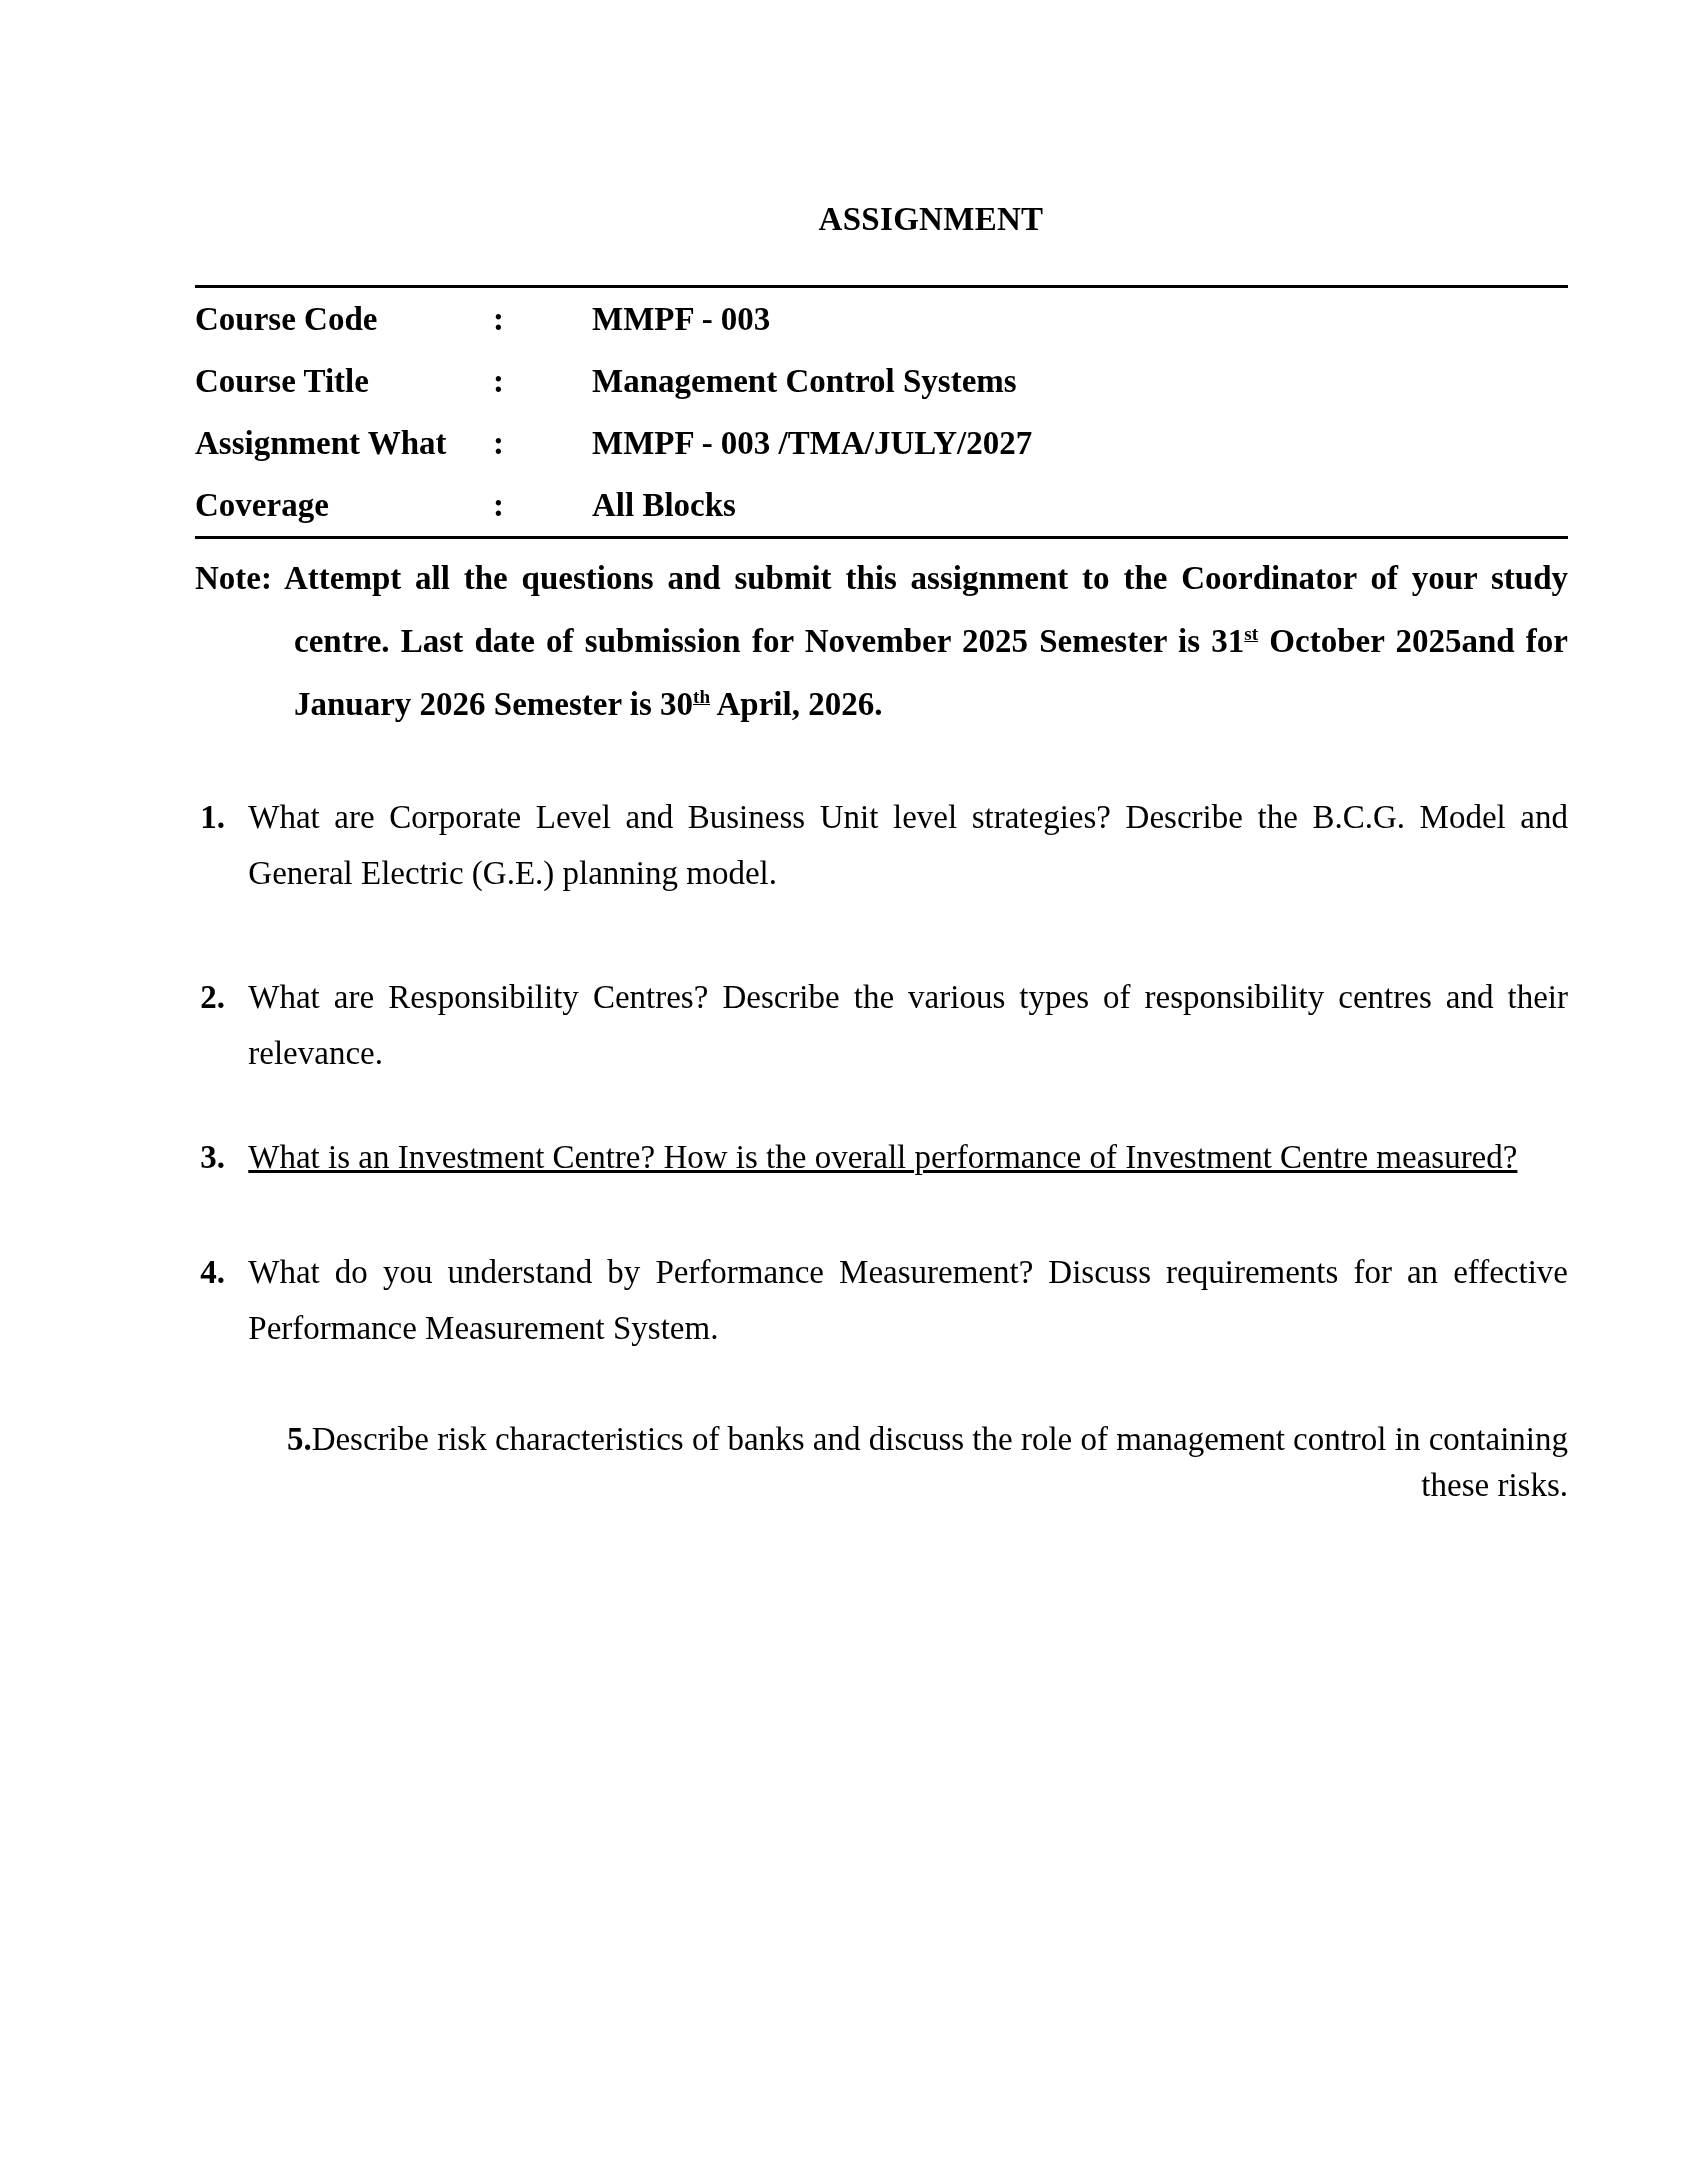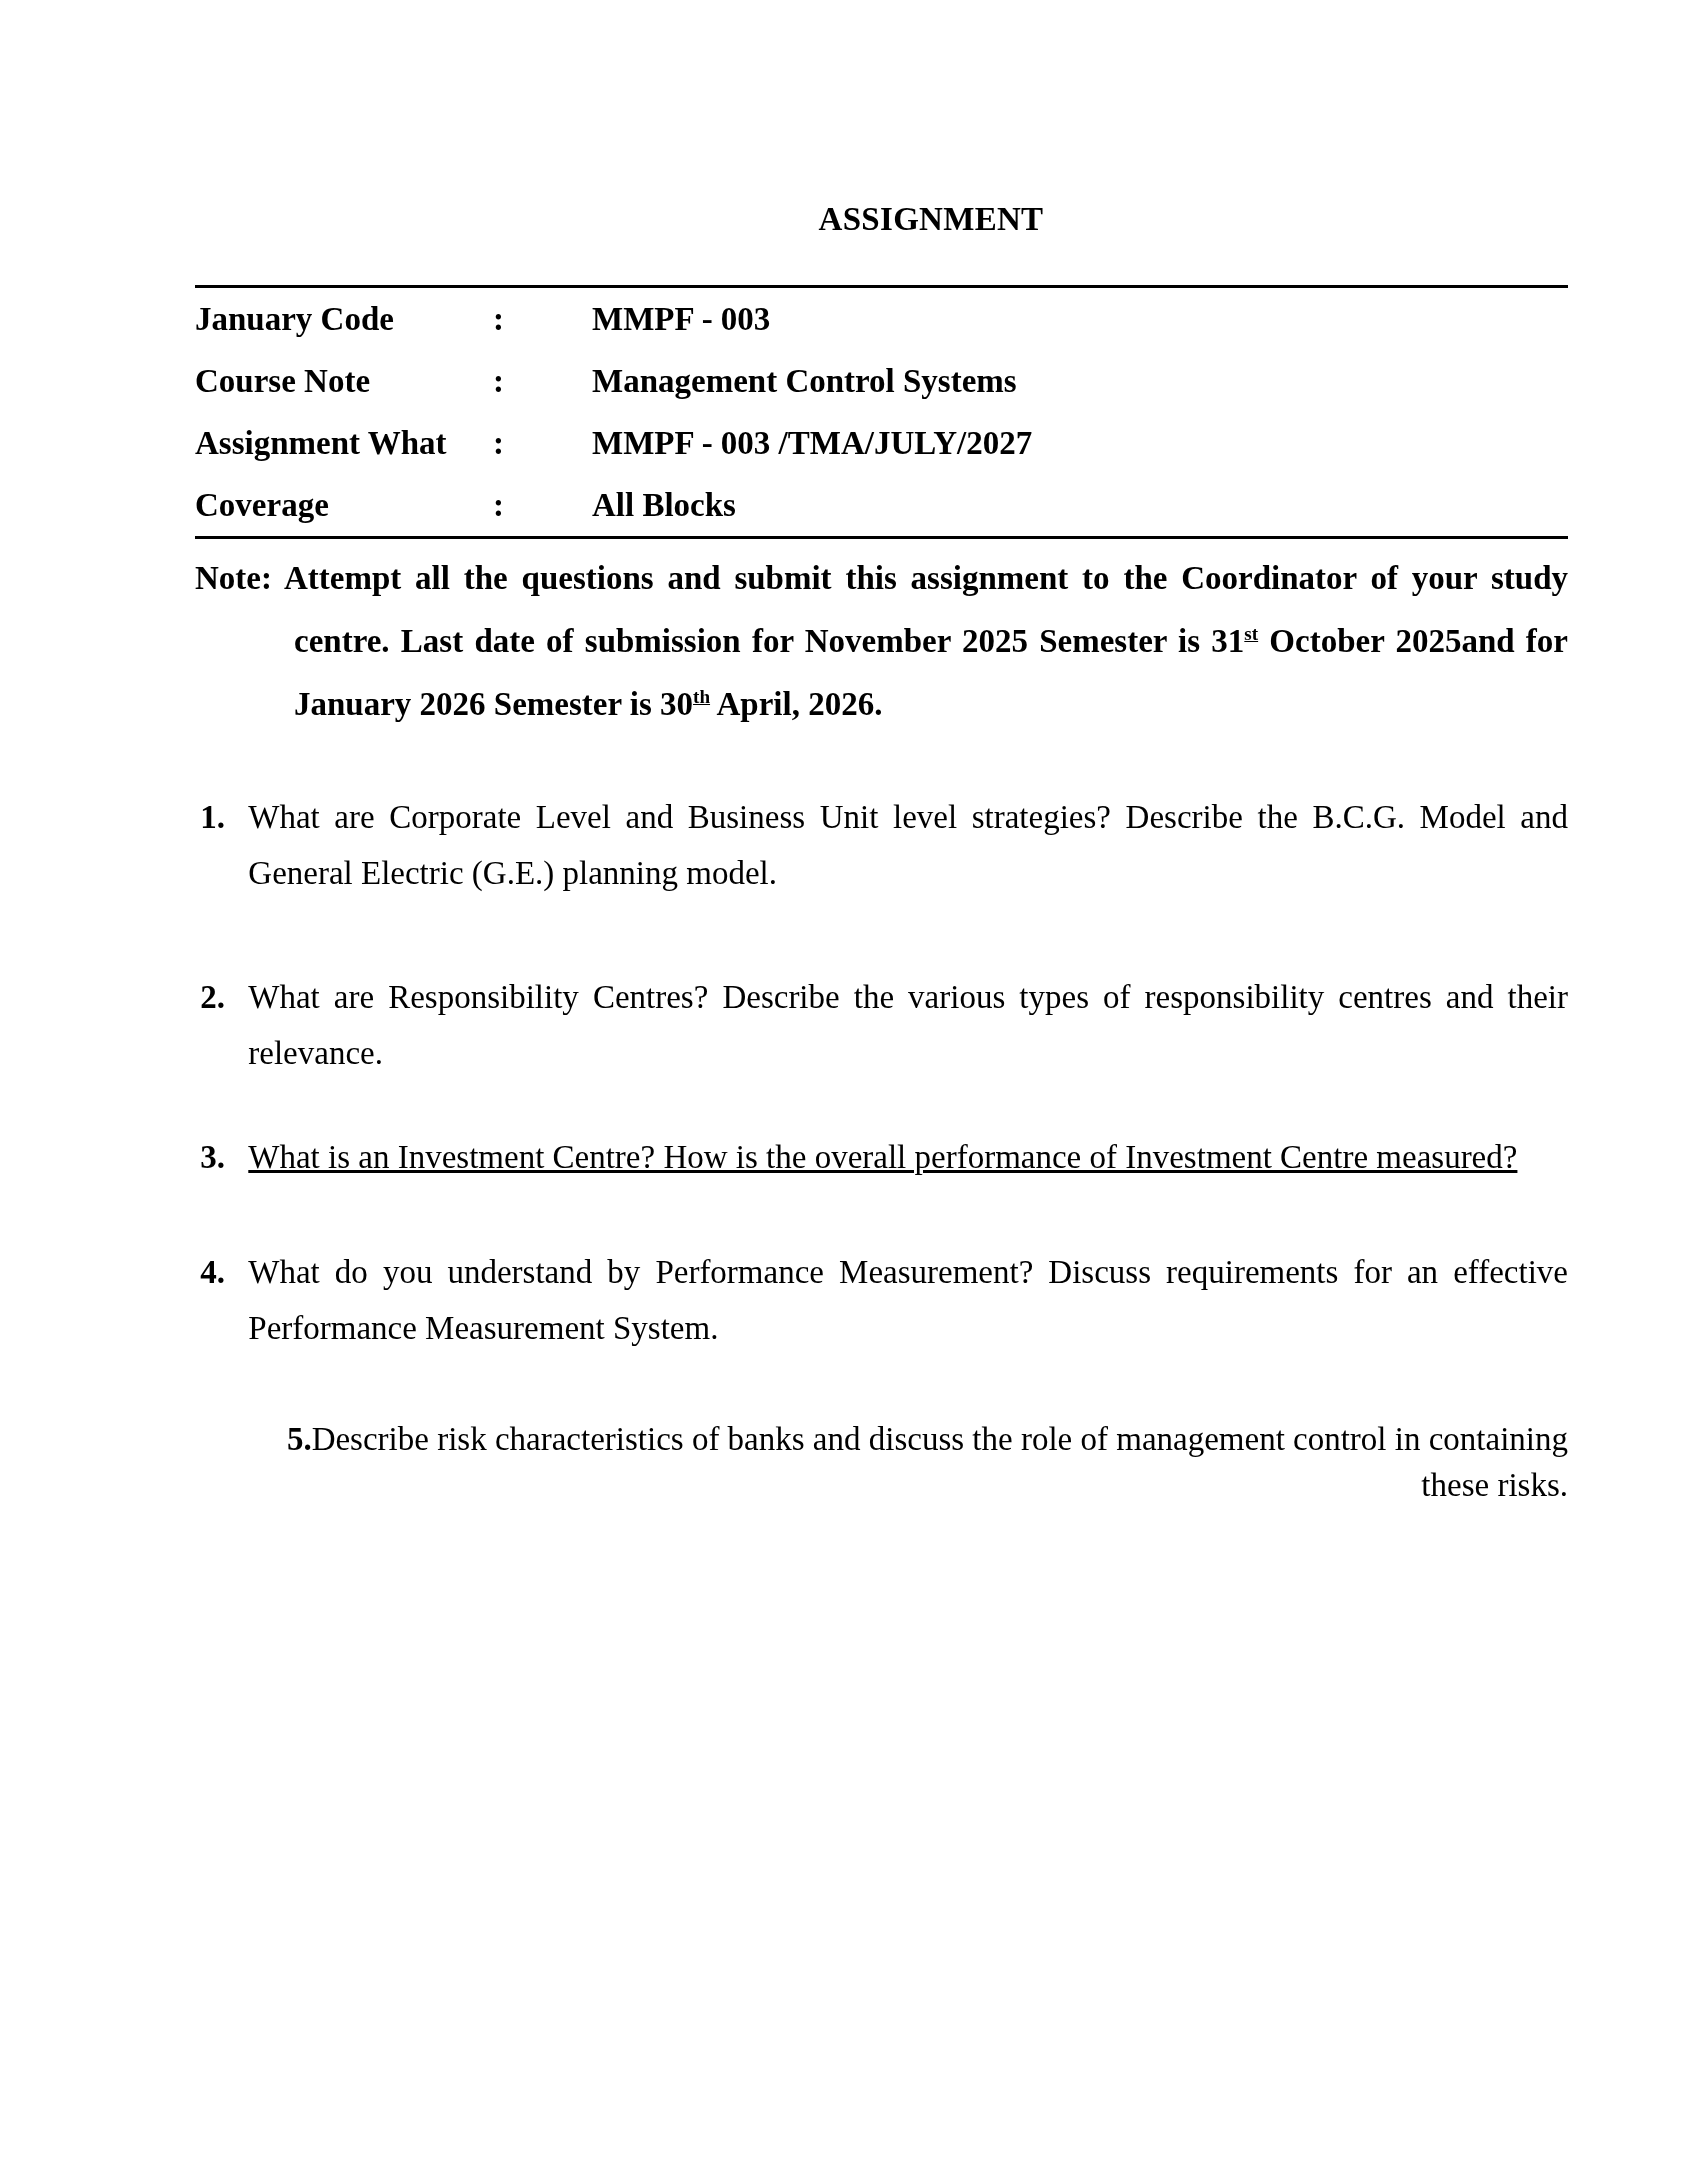--- a/index.html
+++ b/index.html
@@ -84,26 +84,26 @@
 </style>
 </head>
 <body>
 
 <div class="page">
 
   <h1 class="doc-title">ASSIGNMENT</h1>
 
   <div class="info-table">
     <div class="info-row">
-      <span class="info-label">January Code</span>
+      <span class="info-label">Course Code</span>
       <span class="info-sep">:</span>
       <span class="info-value">MMPF - 003</span>
     </div>
     <div class="info-row">
-      <span class="info-label">Course Note</span>
+      <span class="info-label">Course Title</span>
       <span class="info-sep">:</span>
       <span class="info-value">Management Control Systems</span>
     </div>
     <div class="info-row">
       <span class="info-label">Assignment What</span>
       <span class="info-sep">:</span>
       <span class="info-value">MMPF - 003 /TMA/JULY/2027</span>
     </div>
     <div class="info-row">
       <span class="info-label">Coverage</span>

